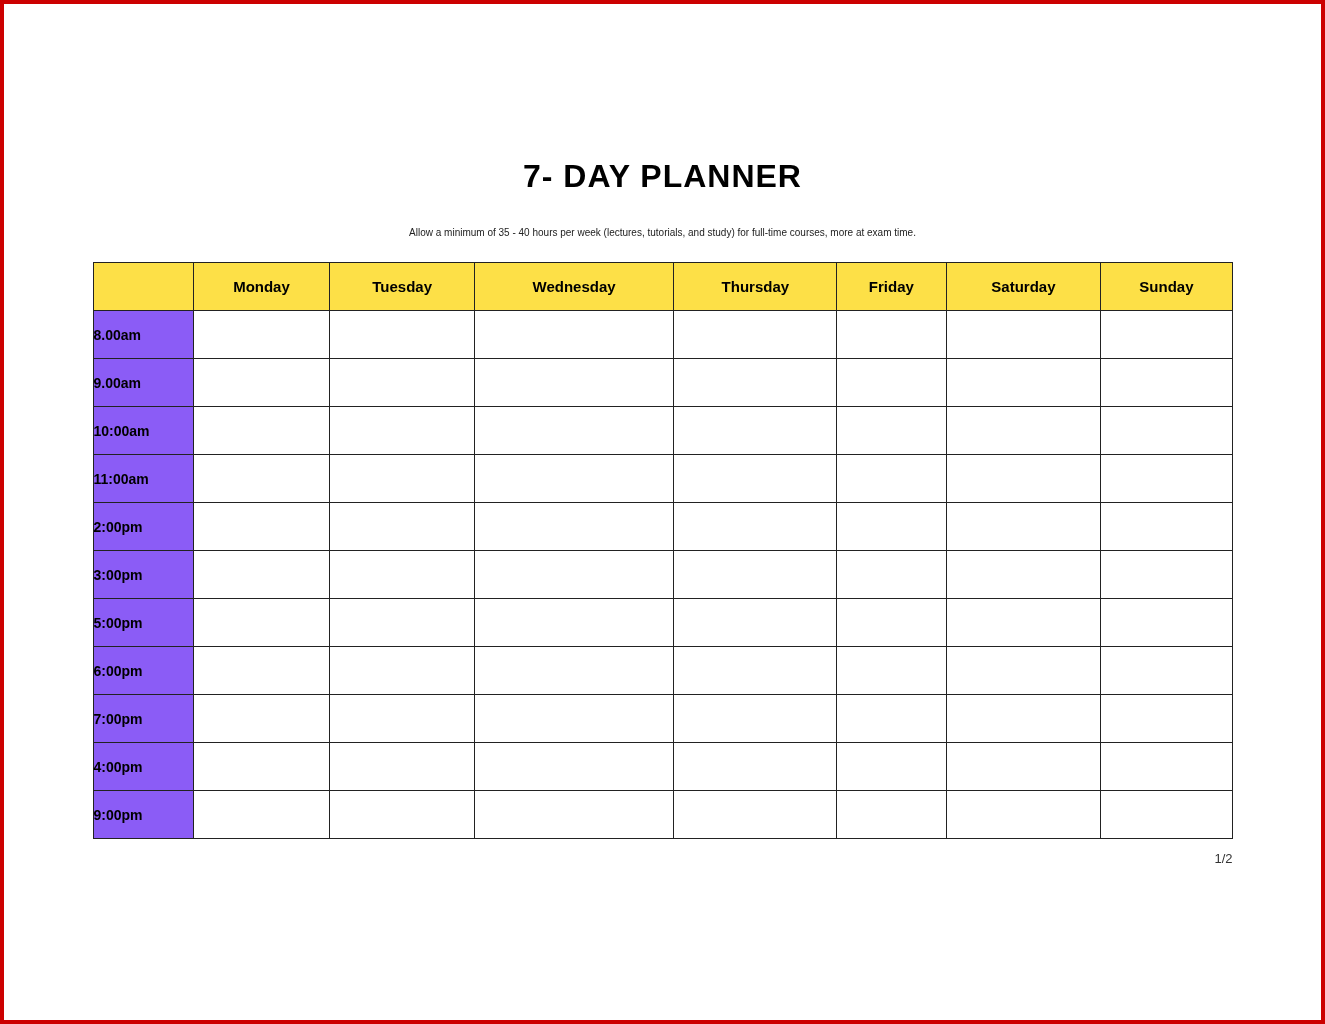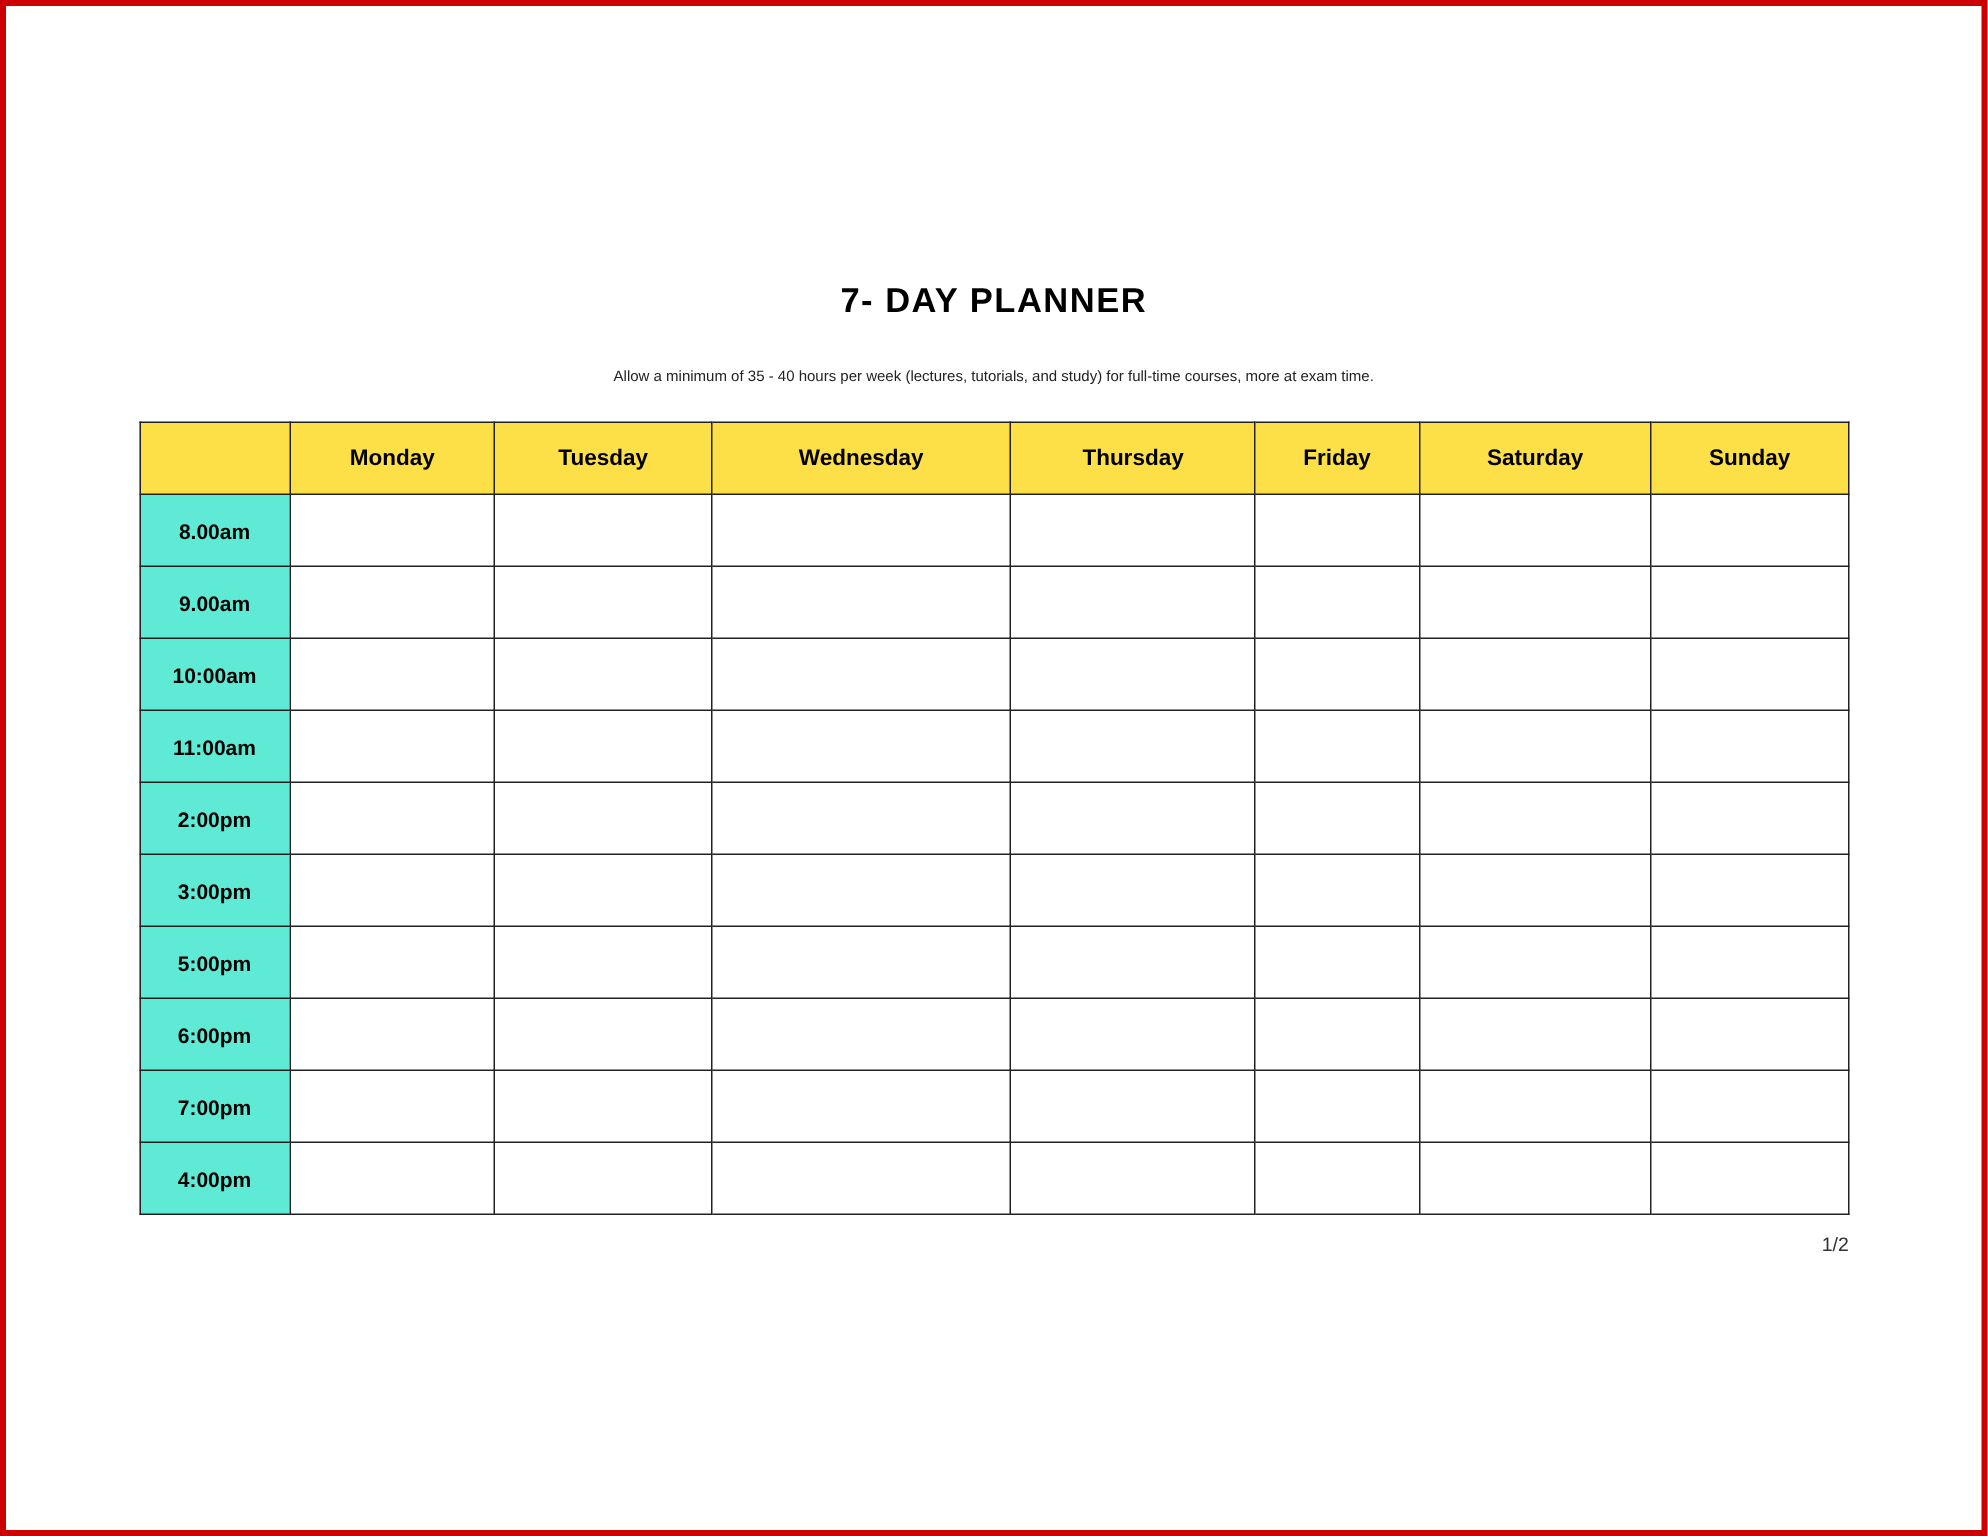--- a/index.html
+++ b/index.html
@@ -19,21 +19,21 @@
       border: 4px solid #cc0000;
     }
 
     .page {
       width: 1260px;
       padding: 40px 60px;
     }
 
     .title {
       text-align: center;
-      font-size: 23px;
+      font-size: 32px;
       font-weight: bold;
       margin-bottom: 32px;
       letter-spacing: 1px;
     }
 
     .subtitle {
       text-align: center;
       font-size: 10px;
       margin-bottom: 24px;
       color: #222;
@@ -55,23 +55,22 @@
     .planner-table th {
       font-weight: bold;
       font-size: 15px;
       text-align: center;
       background: #fde047;
     }
 
     .planner-table td.time-cell {
       font-weight: bold;
       font-size: 14px;
-      text-align: center;
       width: 100px;
-      background: #5eead4;
+      background: #8b5cf6;
     }
 
     .planner-table td.day-cell {
       background: #ffffff;
     }
 
     .time-header-cell {
       width: 100px;
     }
 
@@ -196,17 +195,27 @@
         <tr>
           <td class="time-cell">4:00pm</td>
           <td class="day-cell"></td>
           <td class="day-cell"></td>
           <td class="day-cell"></td>
           <td class="day-cell"></td>
           <td class="day-cell"></td>
           <td class="day-cell"></td>
           <td class="day-cell"></td>
         </tr>
+        <tr>
+          <td class="time-cell">9:00pm</td>
+          <td class="day-cell"></td>
+          <td class="day-cell"></td>
+          <td class="day-cell"></td>
+          <td class="day-cell"></td>
+          <td class="day-cell"></td>
+          <td class="day-cell"></td>
+          <td class="day-cell"></td>
+        </tr>
       </tbody>
   </table>
 
   <div class="page-number">1/2</div>
 </div>
 
 </body></html>

